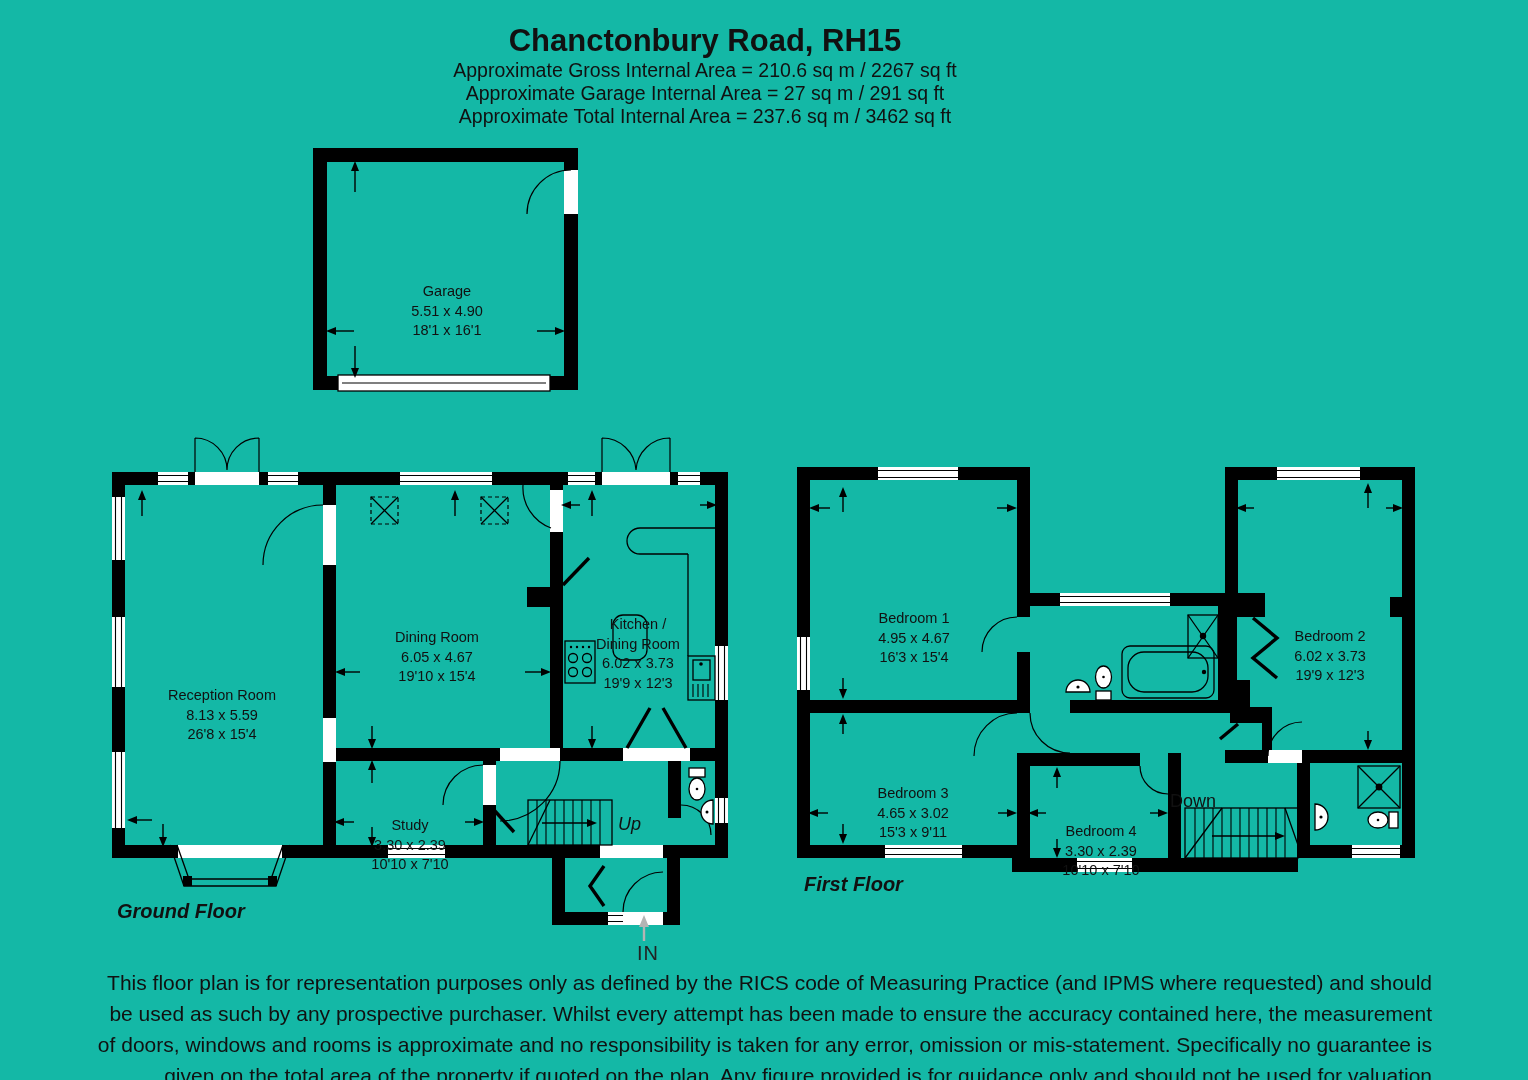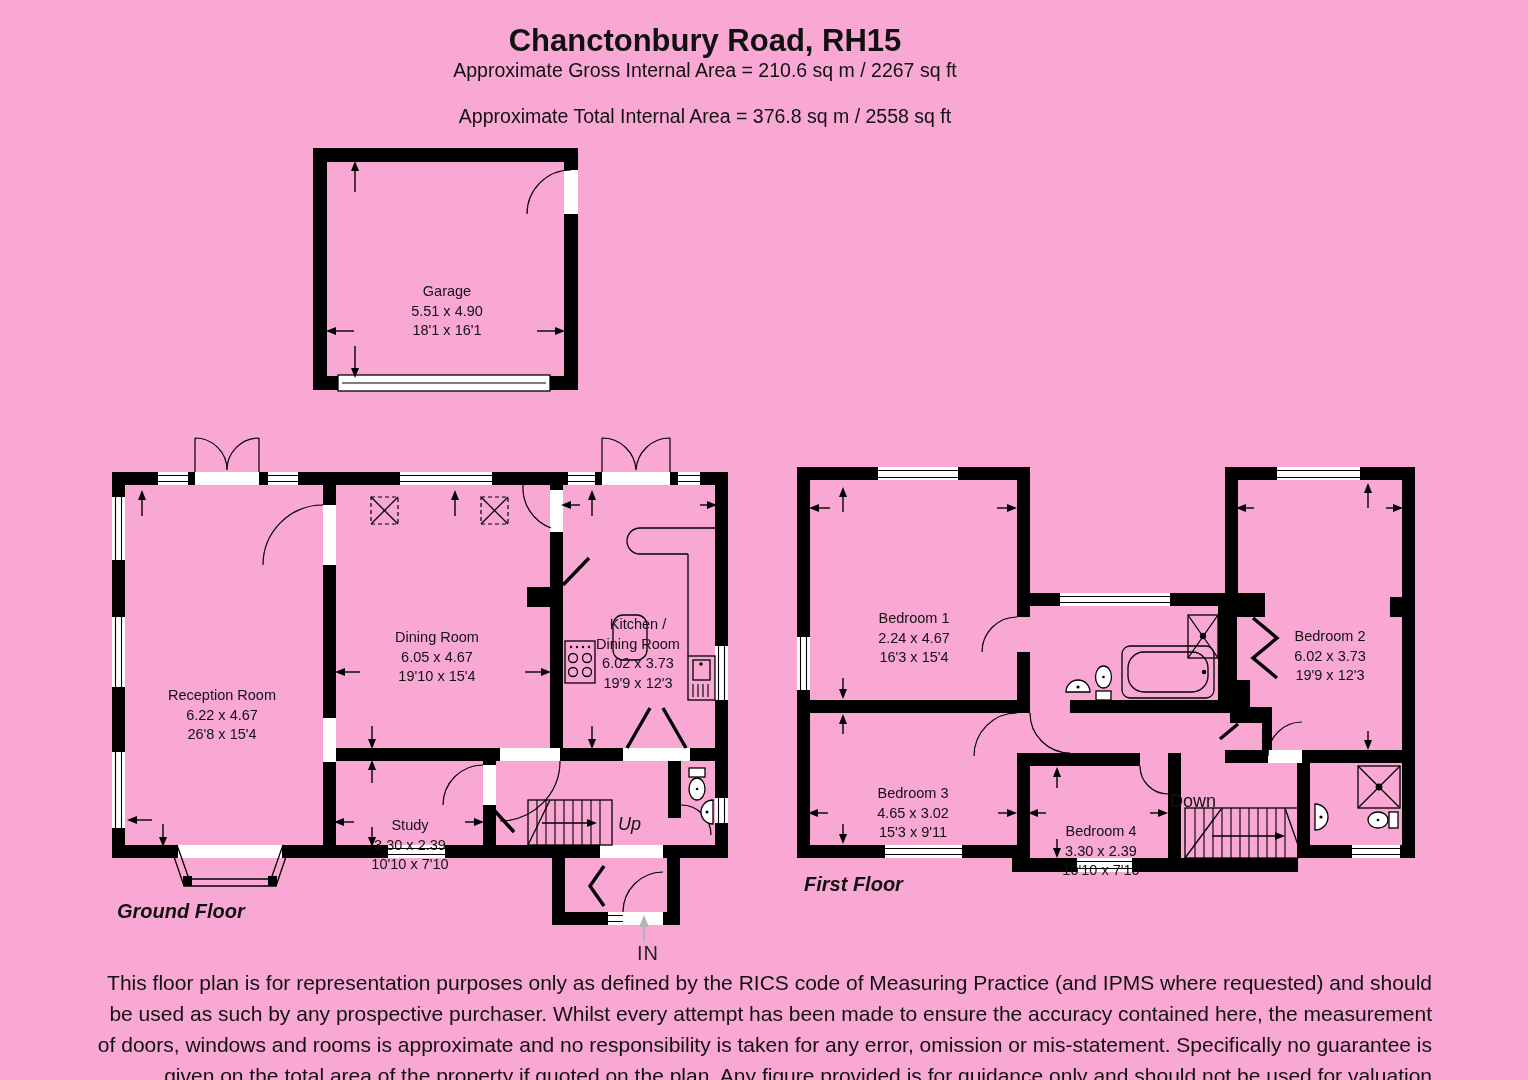--- a/index.html
+++ b/index.html
@@ -1,16 +1,16 @@
 <!DOCTYPE html>
 <html><head>
 <meta charset="utf-8">
 <style>
   html,body{margin:0;padding:0;background:#fff;}
-  .page{position:relative;width:1528px;height:1080px;background:#f9a8d4;
+  .page{position:relative;width:1528px;height:1080px;background:#14b8a6;
         font-family:"Liberation Sans",sans-serif;color:#111;overflow:hidden;}
   .abs{position:absolute;}
   .ctr{transform:translate(-50%,-50%);text-align:center;white-space:nowrap;}
   .vctr{transform:translate(0,-50%);white-space:nowrap;font-style:italic;}
   .title{font-size:31px;font-weight:bold;}
   .sub{font-size:19.5px;}
   .room-label{font-size:14.5px;line-height:1.36;margin-top:40px;}
   .floor-label{font-size:20px;font-weight:bold;}
   .stair-label{font-size:18px;}
   .in-label{font-size:20px;letter-spacing:1px;color:#222;text-align:center;}
@@ -312,31 +312,32 @@
         <line class="dim" x1="1368" y1="508" x2="1368" y2="490" marker-end="url(#ah)"></line>
         <line class="dim" x1="1254" y1="508" x2="1243" y2="508" marker-end="url(#ah)"></line>
         <line class="dim" x1="1386" y1="508" x2="1396" y2="508" marker-end="url(#ah)"></line>
         <line class="dim" x1="1368" y1="731" x2="1368" y2="743" marker-end="url(#ah)"></line>
       </g>
     </g>
   </svg>
 
   <div class="abs ctr title" style="left:705px;top:41px">Chanctonbury Road, RH15</div>
   <div class="abs ctr sub" style="left:705px;top:70px">Approximate Gross Internal Area = 210.6 sq m / 2267 sq ft</div>
-  <div class="abs ctr sub" style="left:705px;top:116px">Approximate Total Internal Area = 376.8 sq m / 2558 sq ft</div>
+  <div class="abs ctr sub" style="left:705px;top:93px">Approximate Garage Internal Area = 27 sq m / 291 sq ft</div>
+  <div class="abs ctr sub" style="left:705px;top:116px">Approximate Total Internal Area = 237.6 sq m / 3462 sq ft</div>
 
   <div class="abs ctr room-label" style="left:447px;top:272px">
     <div>Garage</div>
     <div>5.51 x 4.90</div>
     <div>18'1 x 16'1</div>
   </div>
 
   <div class="abs ctr room-label" style="left:222px;top:676px">
     <div>Reception Room</div>
-    <div>6.22 x 4.67</div>
+    <div>8.13 x 5.59</div>
     <div>26'8 x 15'4</div>
   </div>
   <div class="abs ctr room-label" style="left:437px;top:618px">
     <div>Dining Room</div>
     <div>6.05 x 4.67</div>
     <div>19'10 x 15'4</div>
   </div>
   <div class="abs ctr room-label" style="left:638px;top:614px">
     <div>Kitchen /</div>
     <div>Dining Room</div>
@@ -344,21 +345,21 @@
     <div>19'9 x 12'3</div>
   </div>
   <div class="abs ctr room-label" style="left:410px;top:806px">
     <div>Study</div>
     <div>3.30 x 2.39</div>
     <div>10'10 x 7'10</div>
   </div>
 
   <div class="abs ctr room-label" style="left:914px;top:599px">
     <div>Bedroom 1</div>
-    <div>2.24 x 4.67</div>
+    <div>4.95 x 4.67</div>
     <div>16'3 x 15'4</div>
   </div>
   <div class="abs ctr room-label" style="left:1330px;top:617px">
     <div>Bedroom 2</div>
     <div>6.02 x 3.73</div>
     <div>19'9 x 12'3</div>
   </div>
   <div class="abs ctr room-label" style="left:913px;top:774px">
     <div>Bedroom 3</div>
     <div>4.65 x 3.02</div>

